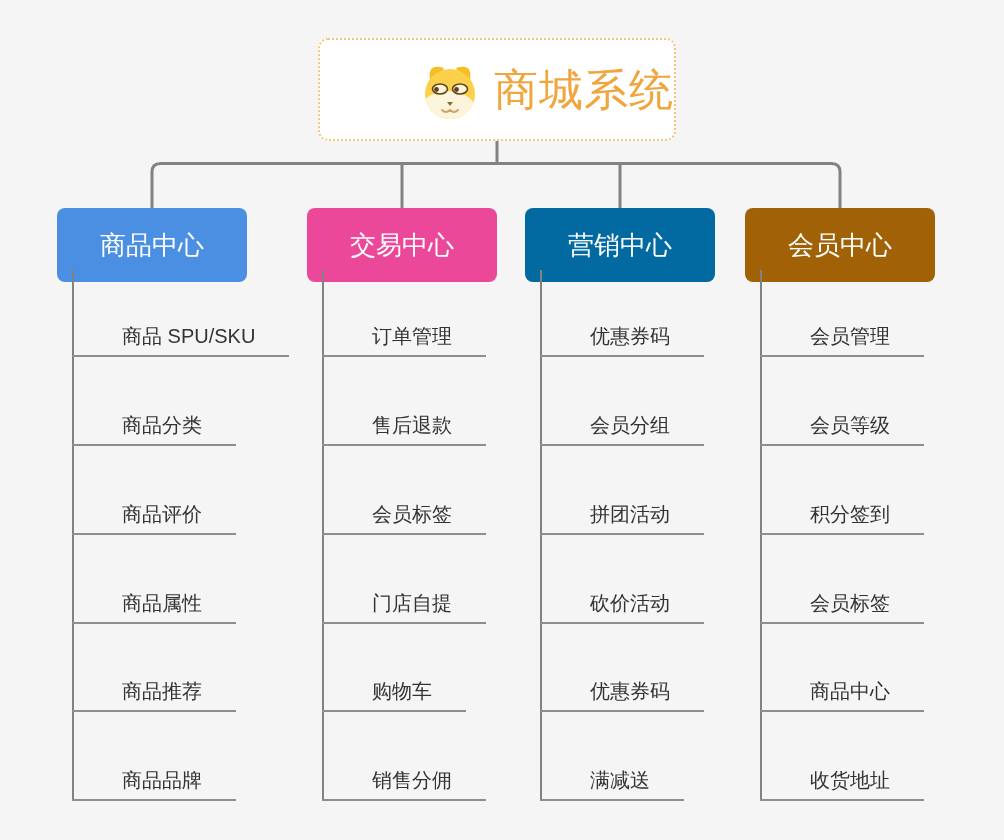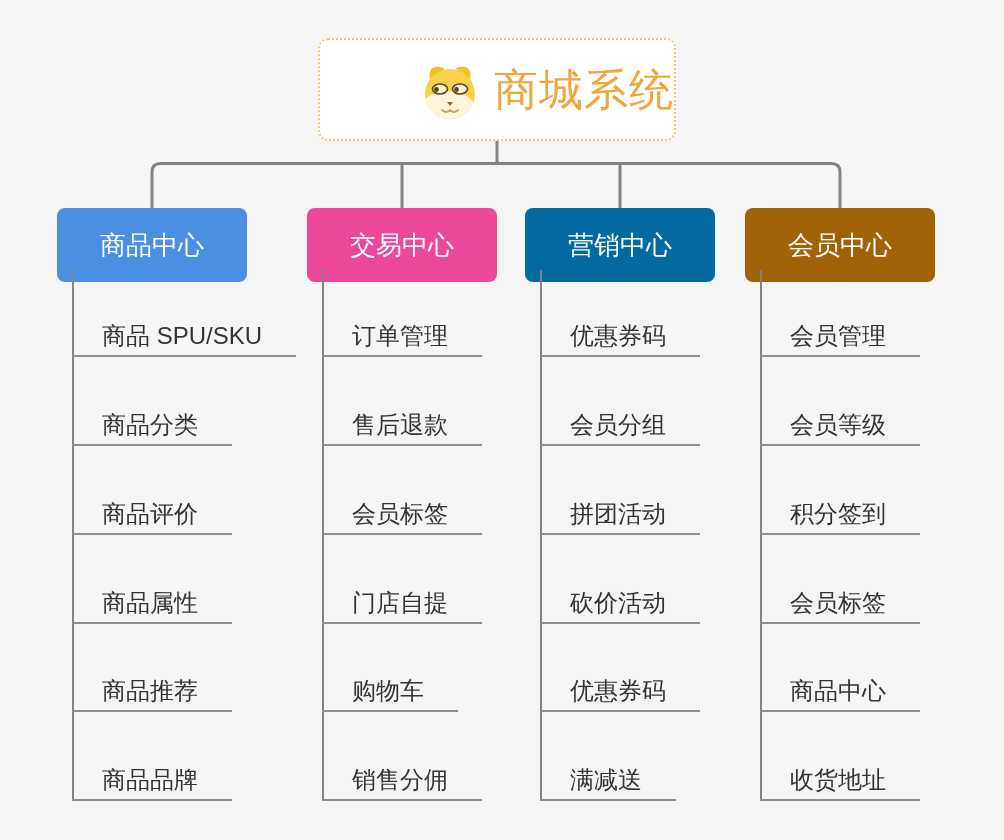--- a/index.html
+++ b/index.html
@@ -31,22 +31,22 @@
     border-radius:8px;color:#ffffff;font-size:26px;
     display:flex;align-items:center;justify-content:center;
     box-sizing:border-box;white-space:nowrap;
   }
   .vline{
     position:absolute;left:15px;top:62px;width:2px;height:531px;background:#828282;
   }
   .node{
     position:absolute;left:15px;
     display:inline-block;white-space:nowrap;
-    font-size:24px;line-height:30px;color:#333333;
-    padding:0 34px 4px 30px;
+    font-size:20px;line-height:30px;color:#333333;
+    padding:0 34px 4px 50px;
     border-bottom:2px solid #8e8e8e;
   }
   .n1{top:113px}.n2{top:202px}.n3{top:291px}.n4{top:380px}.n5{top:468px}.n6{top:557px}
 </style>
 </head>
 <body>
 
 <svg class="wires" viewBox="0 0 1004 840">
   <g stroke="#828282" stroke-width="3" fill="none" stroke-linecap="butt">
     <path d="M497 140 L497 163.5"></path>

